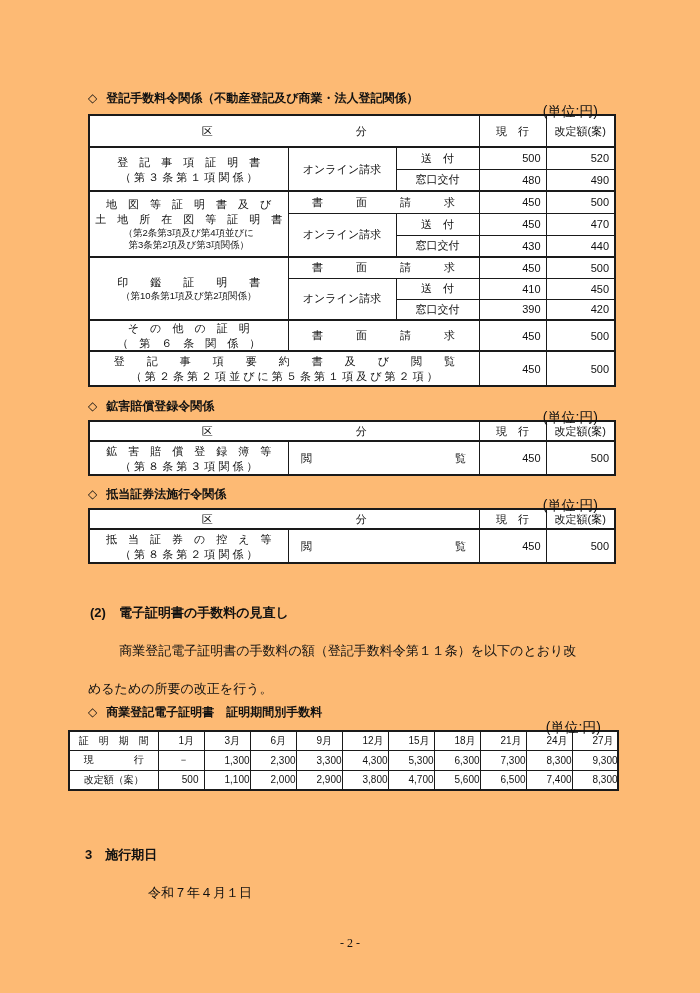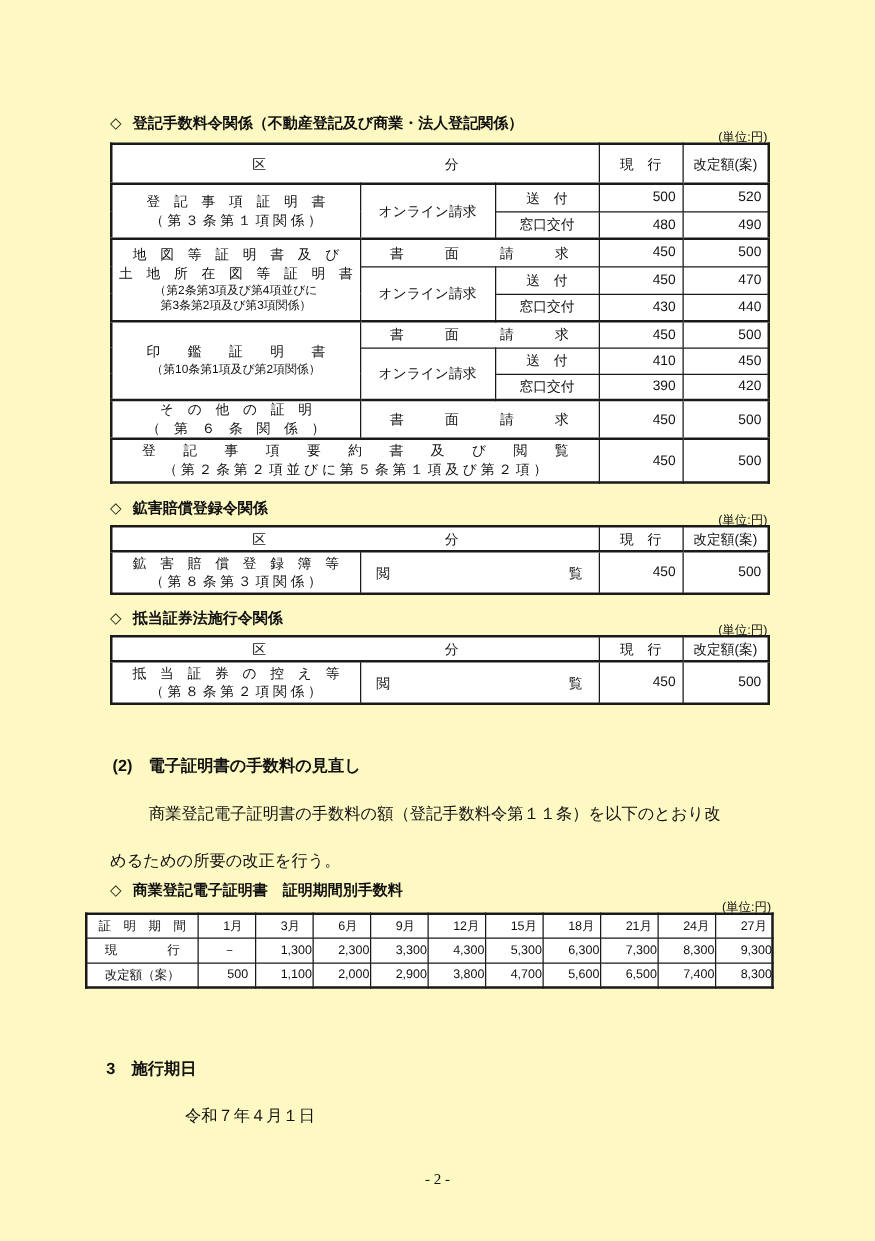--- a/index.html
+++ b/index.html
@@ -1,21 +1,21 @@
 <!DOCTYPE html>
 <html><head>
 <meta charset="utf-8">
 <style>
   html,body{margin:0;padding:0;background:#fff;}
-  .page{position:relative;width:700px;height:993px;background:#fef9c3;color:#111;
+  .page{position:relative;width:700px;height:993px;background:#fdba74;color:#111;
         font-family:"Liberation Sans",sans-serif;overflow:hidden;}
   .sec{position:absolute;}
   .title-line{font-size:12px;font-weight:bold;color:#111;white-space:nowrap;}
   .title-line .dia{display:inline-block;margin-right:9px;font-weight:normal;}
-  .unit{position:absolute;right:0;font-size:10px;color:#111;white-space:nowrap;text-align:center;}
+  .unit{position:absolute;right:16px;font-size:14px;color:#111;white-space:nowrap;text-align:center;}
   table{border-collapse:collapse;table-layout:fixed;background:#fff;}
   table.ft{border:2px solid #1a1a1a;font-size:11px;}
   table.ft td{border:1px solid #1a1a1a;padding:0 4px;vertical-align:middle;
               overflow:hidden;color:#111;}
   tr.hdr td{border-bottom:2px solid #1a1a1a;}
   tr.gt td{border-top:2px solid #1a1a1a;}
   .c{text-align:center;white-space:nowrap;}
   .num{text-align:right;padding-right:5px !important;white-space:nowrap;}
   .item{text-align:center;}
   .nm{white-space:pre-line;line-height:15px;text-align:center;}

